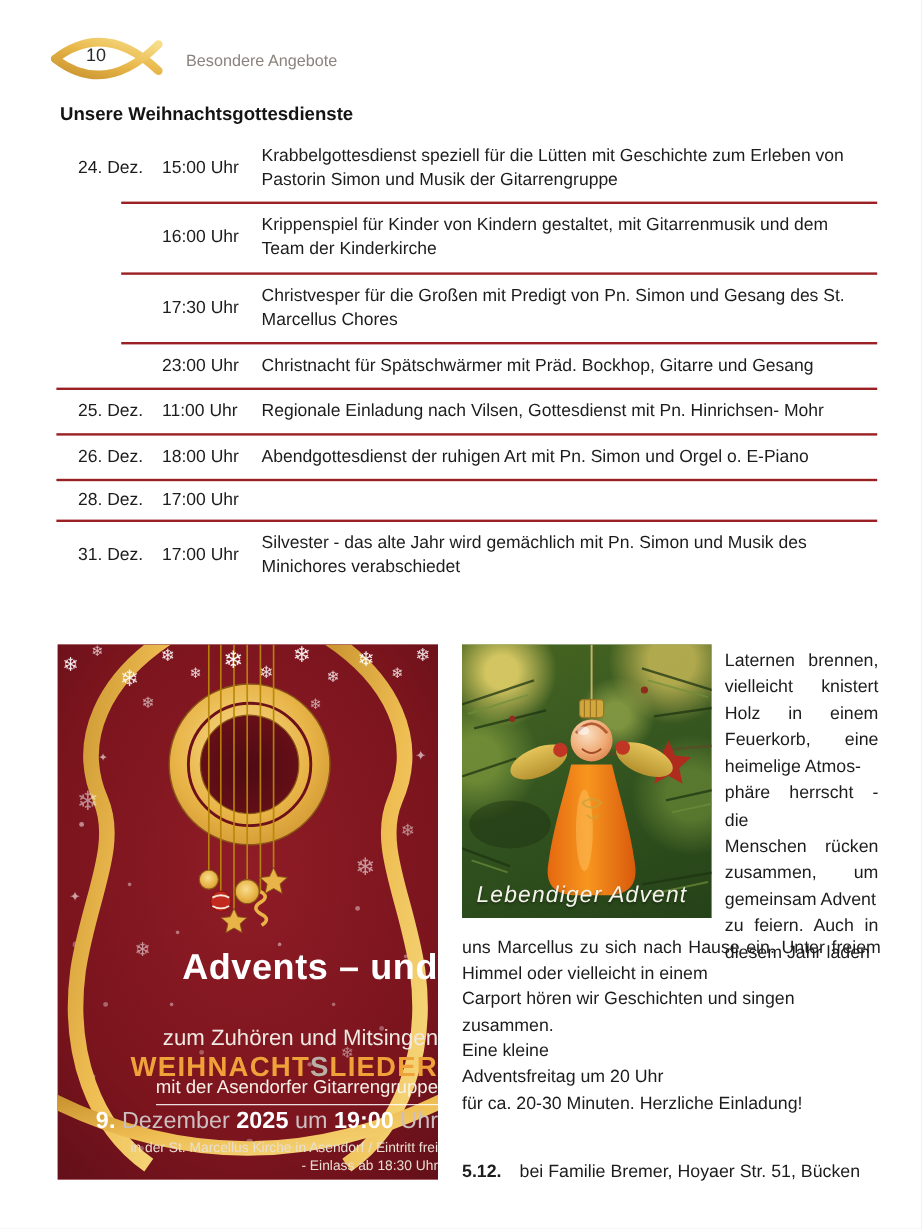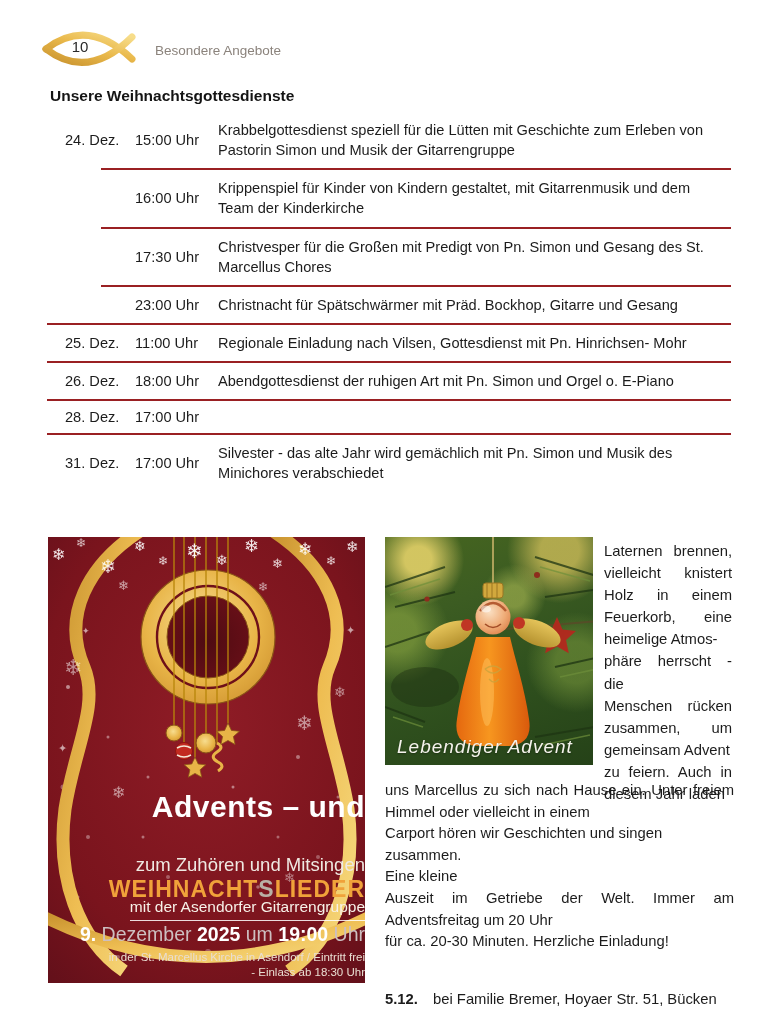--- a/index.html
+++ b/index.html
@@ -310,21 +310,20 @@
     <div class="ncol-line plain">gemeinsam Advent</div>
     <div class="ncol-line">zu feiern. Auch in</div>
     <div class="ncol-line plain">diesem Jahr laden</div>
   </div>
 
   <div class="body-block">
     <div class="body-line spread">uns Marcellus zu sich nach Hause ein. Unter freiem</div>
     <div class="body-line">Himmel oder vielleicht in einem</div>
     <div class="body-line">Carport hören wir Geschichten und singen zusammen.</div>
     <div class="body-line">Eine kleine</div>
-    <div class="body-line spread">Auszeit im Getriebe der Welt. Immer am</div>
     <div class="body-line">Adventsfreitag um 20 Uhr</div>
     <div class="body-line">für ca. 20-30 Minuten. Herzliche Einladung!</div>
     <div class="events">
       <div class="event-row">
         <span class="event-date">5.12.</span>
         <span class="event-text">bei Familie Bremer, Hoyaer Str. 51, Bücken</span>
       </div>
       <div class="event-row">
         <span class="event-date">12.12.</span>
       </div>

